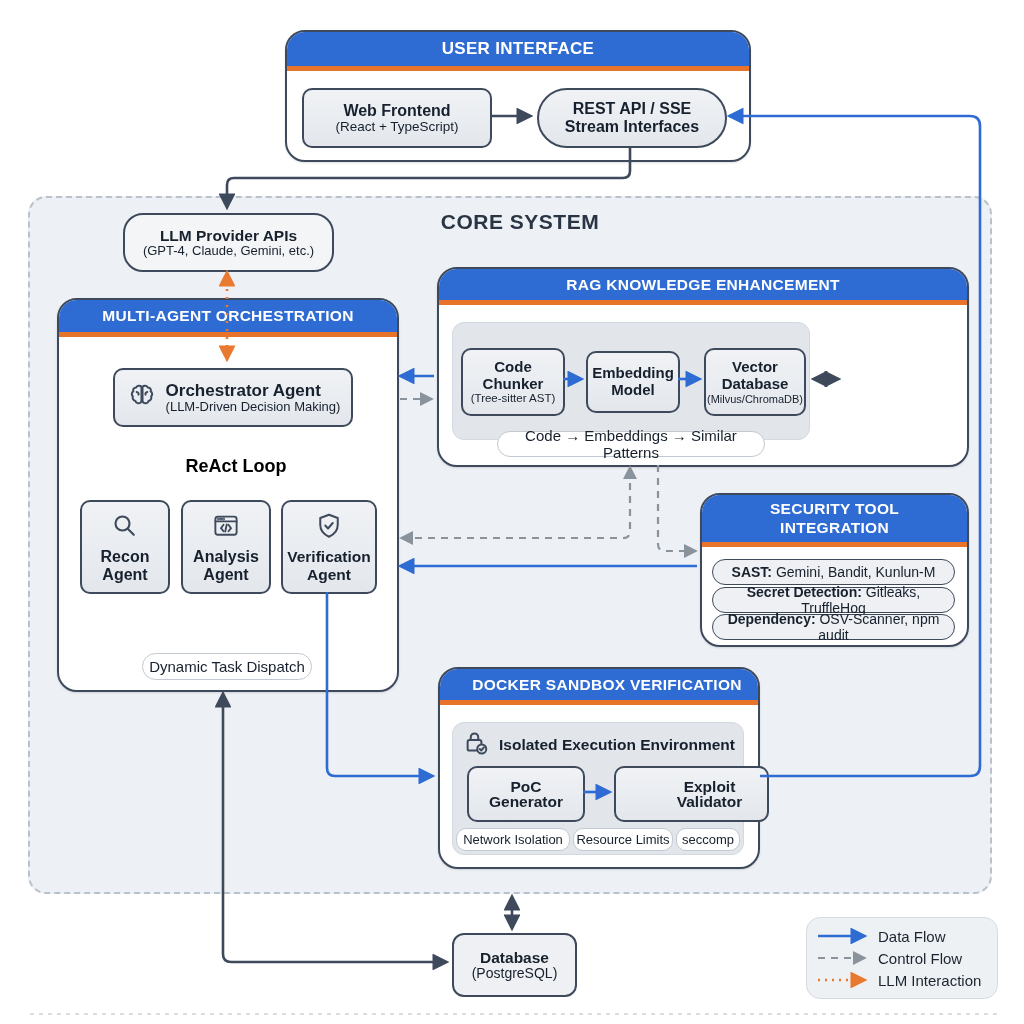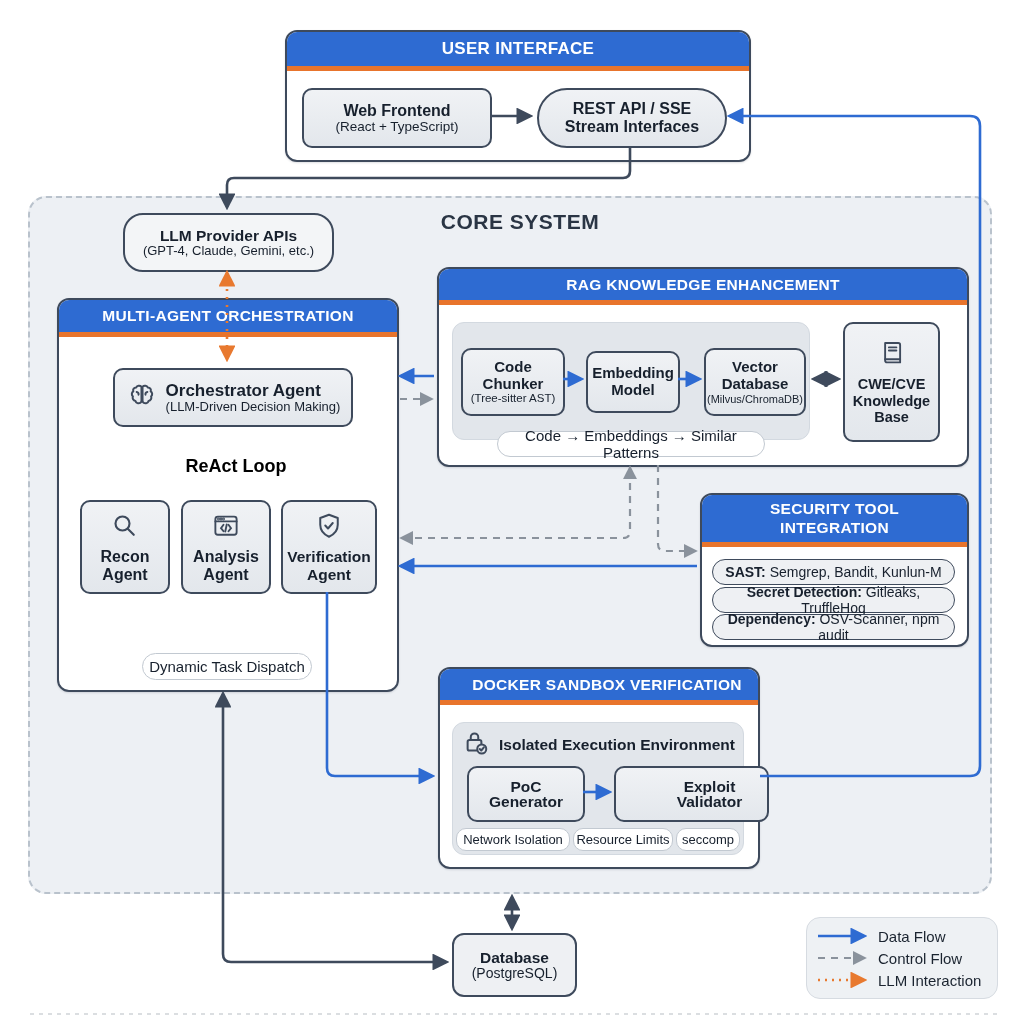--- a/index.html
+++ b/index.html
@@ -2,21 +2,21 @@
 <html><head>
 <meta charset="utf-8">
 <style>
   html,body{margin:0;padding:0;background:#ffffff;}
   #canvas{position:relative;width:1024px;height:1024px;background:#ffffff;overflow:hidden;
           font-family:"Liberation Sans",sans-serif;color:#17202d;}
   .abs{position:absolute;}
   
   #core{left:28px;top:196px;width:960px;height:694px;background:#edf0f4;
         border:2px dashed #b9c2cc;border-radius:18px;z-index:0;}
-  .box{position:absolute;background:#ffffff;border:2.5px solid #3e4a5c;border-radius:12px;
+  .box{position:absolute;background:#ffffff;border:2.5px solid #3e4a5c;border-radius:20px;
        overflow:hidden;z-index:2;box-shadow:0 1px 2px rgba(40,50,70,.15);}
   .hdr{background:#2e6bd2;border-bottom:5px solid #e8742c;color:#fff;font-weight:bold;
        display:flex;align-items:center;justify-content:center;text-align:center;
        letter-spacing:.3px;}
   .node{position:absolute;background:linear-gradient(180deg,#f0f2f5,#e3e7ec);
         border:2.2px solid #3e4a5c;border-radius:10px;display:flex;flex-direction:column;
         align-items:center;justify-content:center;text-align:center;z-index:2;}
   .panel{position:absolute;background:#e2e6eb;border:1px solid #d3d9e0;border-radius:12px;z-index:2;}
   .pill{position:absolute;background:#ffffff;border:1.5px solid #c2c9d1;border-radius:14px;
         display:flex;align-items:center;justify-content:center;text-align:center;z-index:2;}
@@ -136,40 +136,29 @@
     <div class="t-sub" style="font-size:11.5px;">(Tree-sitter AST)</div>
   </div>
   <div class="node" style="left:586px;top:351px;width:90px;height:58px;">
     <div class="t-main" style="font-size:15px;">Embedding Model</div>
   </div>
   <div class="node" style="left:704px;top:348px;width:98px;height:64px;">
     <div class="t-main" style="font-size:15px;">Vector Database</div>
     <div class="t-sub" style="font-size:11px;">(Milvus/ChromaDB)</div>
   </div>
   <div class="pill" style="left:497px;top:431px;width:266px;height:24px;font-size:15px;">Code → Embeddings → Similar Patterns</div>
-  <div class="node" style="left:843px;top:322px;width:93px;height:116px;gap:4px;">
-    <span class="icon">
-      <svg width="30" height="30" viewBox="0 0 24 24" fill="none" stroke="#3e4a5c" stroke-width="1.5" stroke-linecap="round" stroke-linejoin="round">
-        <path d="M6.5,4 H17 A1.5,1.5 0 0 1 18.5,5.5 V19.5 H8 A1.5,1.5 0 0 1 6.5,18 Z"></path>
-        <path d="M6.5,17 H18.5"></path>
-          <line x1="9.5" y1="7.5" x2="15.5" y2="7.5"></line>
-          <line x1="9.5" y1="10" x2="15.5" y2="10"></line>
-      </svg>
-    </span>
-    <span class="t-main" style="font-size:14.5px;line-height:1.15;">CWE/CVE Knowledge Base</span>
-  </div>
 
   <div class="box" style="left:700px;top:493px;width:265px;height:150px;">
     <div class="hdr" style="height:47px;font-size:15.5px;flex-direction:column;line-height:1.2;">
       <span>SECURITY TOOL</span>
       <span>INTEGRATION</span>
     </div>
   </div>
   <div class="spill" style="left:712px;top:559px;width:241px;height:24px;">
-    <span><b>SAST:</b><span> Semgrep, Bandit, Kunlun-M</span></span>
+    <span><b>SAST:</b><span> Gemini, Bandit, Kunlun-M</span></span>
   </div>
   <div class="spill" style="left:712px;top:587px;width:241px;height:24px;">
     <span><b>Secret Detection:</b><span> Gitleaks, TruffleHog</span></span>
   </div>
   <div class="spill" style="left:712px;top:614px;width:241px;height:24px;">
     <span><b>Dependency:</b><span> OSV-Scanner, npm audit</span></span>
   </div>
 
   <div class="box" style="left:438px;top:667px;width:318px;height:198px;">
     <div class="hdr" style="height:31px;font-size:15.5px;padding-left:16px;">DOCKER SANDBOX VERIFICATION</div>

